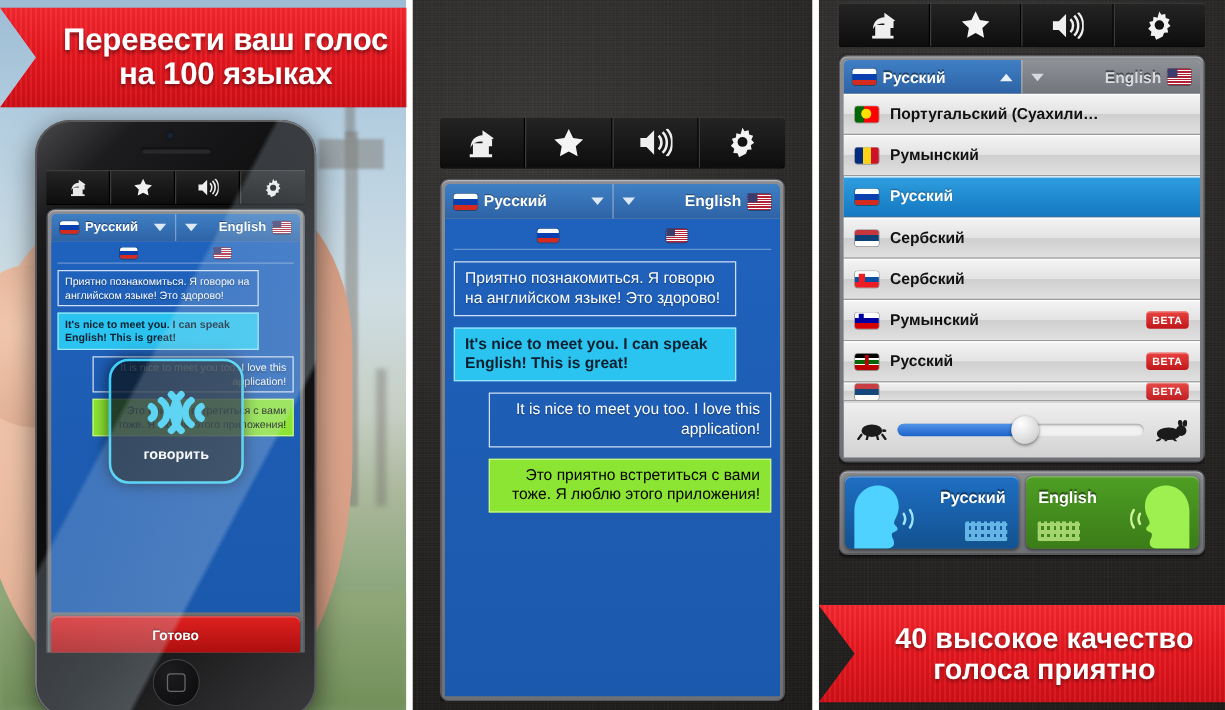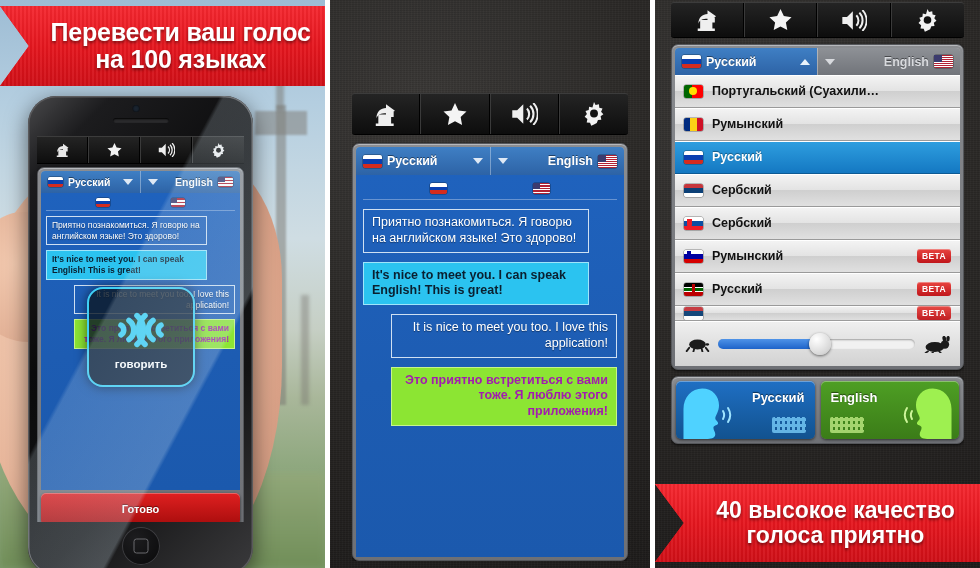--- a/index.html
+++ b/index.html
@@ -122,21 +122,21 @@
   .caret-up{border-bottom:6px solid #e9f2fb;}
 
   
   .chat{background:linear-gradient(to bottom,#1f62bd,#1d5cb2 55%,#1b59ad);padding:6px 7px 8px;}
   .chatflags{display:flex;justify-content:space-around;align-items:center;padding:2px 24px 5px;
     border-bottom:1px solid rgba(255,255,255,.32);margin-bottom:9px;}
   .bubble{position:relative;padding:5px 8px;margin-bottom:9px;font-size:12.5px;line-height:1.26;}
   .b-outline{border:1.5px solid #cfe0f2;color:#fff;background:transparent;
     text-shadow:0 1px 1px rgba(0,0,0,.4);}
   .b-cyan{background:#2bc3f0;color:#0a2030;border:1px solid #9fe5fa;font-weight:bold;}
-  .b-green{background:#8ce533;color:#a21caf;border:1px solid #c7f58b;font-weight:bold;}
+  .b-green{background:#8ce533;color:#000000;border:1px solid #c7f58b;font-weight:normal;}
   .b-left{margin-right:28px;}
   .b-right{margin-left:28px;text-align:right;}
   .speakbtn{flex:1;height:62px;border-radius:5px;position:relative;overflow:hidden;
     box-shadow:inset 0 1px 0 rgba(255,255,255,.35),0 1px 3px rgba(0,0,0,.6);}
   .sp-blue{background:linear-gradient(to bottom,#1f6fc4,#12528f);}
   .sp-green{background:linear-gradient(to bottom,#4e9f24,#3b7c18);}
   .splabel{position:absolute;top:9px;color:#fff;font-weight:bold;font-size:13px;
     text-shadow:0 -1px 1px rgba(0,0,0,.55);}
   .sp-blue .splabel{right:10px;}
   .sp-green .splabel{left:10px;}

